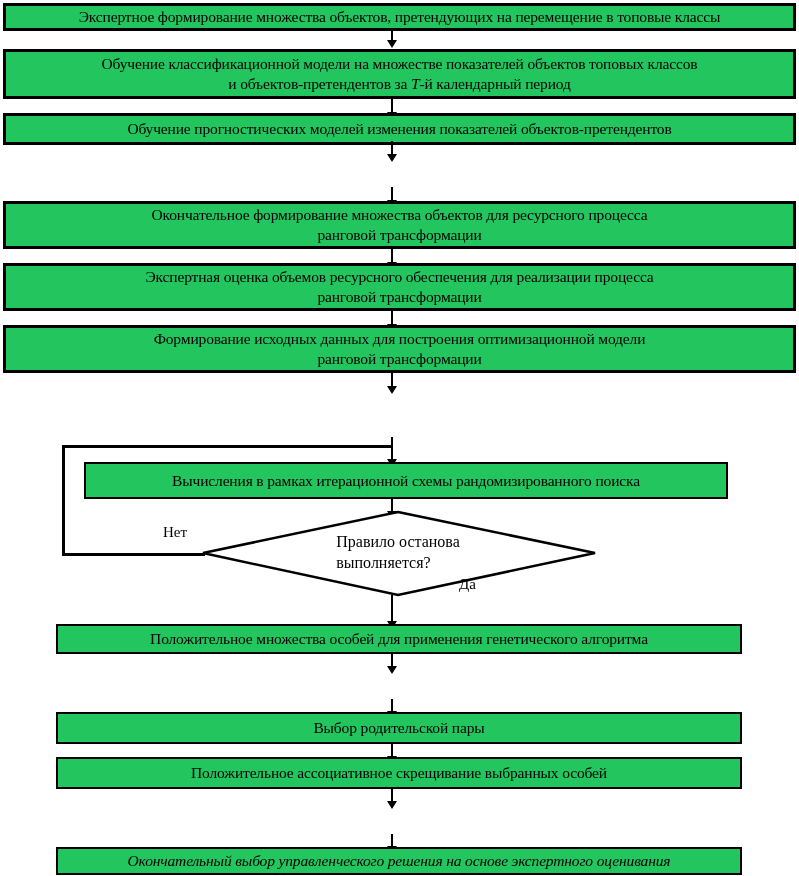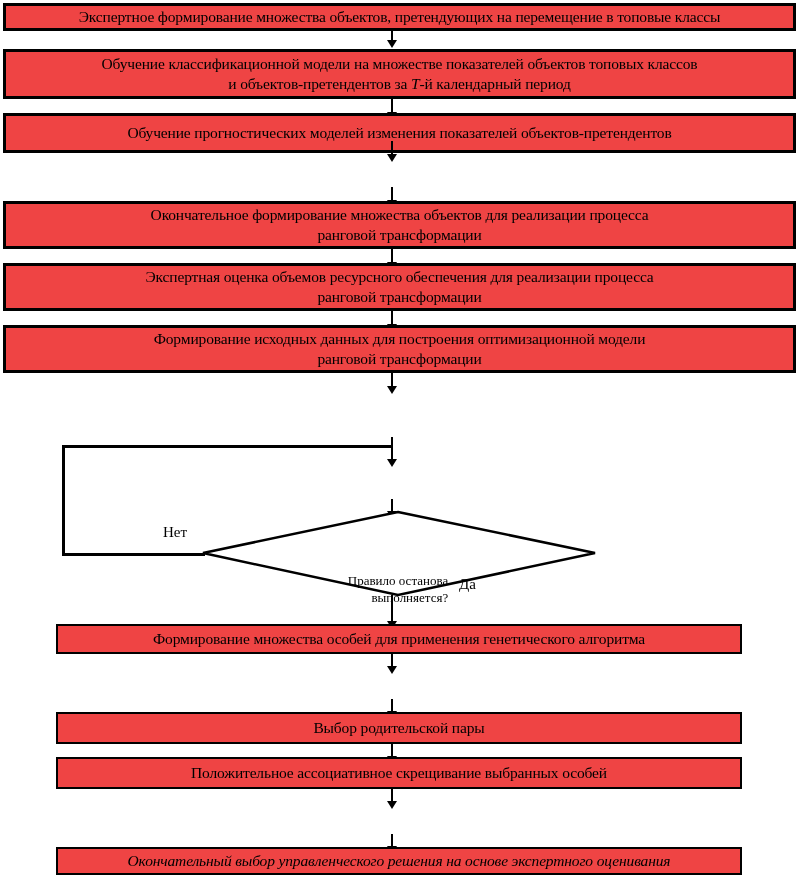--- a/index.html
+++ b/index.html
@@ -16,21 +16,21 @@
     position: relative;
     width: 799px;
     height: 876px;
     background: #ffffff;
     overflow: hidden;
   }
   .box {
     position: absolute;
     box-sizing: border-box;
     border: 3px solid #000000;
-    background: #ef4444;
+    background: #22c55e;
     display: flex;
     align-items: center;
     justify-content: center;
     text-align: center;
     line-height: 1.28;
     font-size: 15.5px;
     letter-spacing: -0.15px;
     padding: 0 6px;
   }
   .box.thin {
@@ -97,35 +97,35 @@
 
   <div class="box" style="left:3px; top:49px; width:793px; height:50px;">
     <span class="txt"><span>Обучение классификационной модели на множестве показателей объектов топовых классов
 и объектов-претендентов за </span><span class="ital">T</span><span>-й календарный период</span></span>
   </div>
   <div class="arrow" style="left:392px; top:99px;">
     <div class="shaft" style="height:14px;"></div>
     <div class="head" style="top:13px;"></div>
   </div>
 
-  <div class="box" style="left:3px; top:113px; width:793px; height:40px;text-align:center;">
+  <div class="box" style="left:3px; top:113px; width:793px; height:32px;text-align:center;">
     <span class="txt">Обучение прогностических моделей изменения показателей объектов-претендентов</span>
   </div>
   <div class="arrow" style="left:392px; top:141px;">
     <div class="shaft" style="height:14px;"></div>
     <div class="head" style="top:13px;"></div>
   </div>
 
   <div class="arrow" style="left:392px; top:187px;">
     <div class="shaft" style="height:14px;"></div>
     <div class="head" style="top:13px;"></div>
   </div>
 
   <div class="box" style="left:3px; top:201px; width:793px; height:48px;">
-    <span class="txt">Окончательное формирование множества объектов для реализации процесса
+    <span class="txt">Окончательное формирование множества объектов для ресурсного процесса
 ранговой трансформации</span>
   </div>
   <div class="arrow" style="left:392px; top:249px;">
     <div class="shaft" style="height:14px;"></div>
     <div class="head" style="top:13px;"></div>
   </div>
 
   <div class="box" style="left:3px; top:263px; width:793px; height:48px;">
     <span class="txt">Экспертная оценка объемов ресурсного обеспечения для реализации процесса
 ранговой трансформации</span>
@@ -147,44 +147,47 @@
 
   <div class="loopline" style="left:62px; top:445px; width:331px; height:3px;"></div>
   <div class="loopline" style="left:62px; top:445px; width:3px; height:111px;"></div>
   <div class="loopline" style="left:62px; top:553px; width:143px; height:3px;"></div>
 
   <div class="arrow" style="left:392px; top:437px;">
     <div class="shaft" style="height:24px;"></div>
     <div class="head" style="top:22px;"></div>
   </div>
 
+  <div class="box thin" style="left:84px; top:462px; width:644px; height:37px;">
+    <span class="txt">Вычисления в рамках итерационной схемы рандомизированного поиска</span>
+  </div>
 
   <div class="arrow" style="left:392px; top:499px;">
     <div class="shaft" style="height:13px;"></div>
     <div class="head" style="top:12px;"></div>
   </div>
 
   <svg class="diamond-svg" width="799" height="876" viewBox="0 0 799 876" style="pointer-events:none;">
     <polygon points="398,512 595,553 398,595 203,553" fill="#ffffff" stroke="#000000" stroke-width="2.5"></polygon>
   </svg>
   <div style="position:absolute; left:240px; top:528px; width:316px; height:50px;
-              display:flex; align-items:center; justify-content:center; text-align:right;
-              font-size:13px; line-height:1.3; white-space:pre-line;margin-top:37px;">Правило останова
+              display:flex; align-items:center; justify-content:center; text-align:left;
+              font-size:16px; line-height:1.3; white-space:pre-line;">Правило останова
 выполняется?</div>
 
   <div class="edge-label" style="left:163px; top:524px;">Нет</div>
   <div class="edge-label" style="left:411px; top:576px;margin-left:48px;">Да</div>
 
   <div class="arrow" style="left:392px; top:595px;">
     <div class="shaft" style="height:27px;"></div>
     <div class="head" style="top:26px;"></div>
   </div>
 
   <div class="box thin" style="left:56px; top:624px; width:686px; height:30px;">
-    <span class="txt">Формирование множества особей для применения генетического алгоритма</span>
+    <span class="txt">Положительное множества особей для применения генетического алгоритма</span>
   </div>
   <div class="arrow" style="left:392px; top:654px;">
     <div class="shaft" style="height:13px;"></div>
     <div class="head" style="top:12px;"></div>
   </div>
 
   <div class="arrow" style="left:392px; top:699px;">
     <div class="shaft" style="height:13px;"></div>
     <div class="head" style="top:12px;"></div>
   </div>

